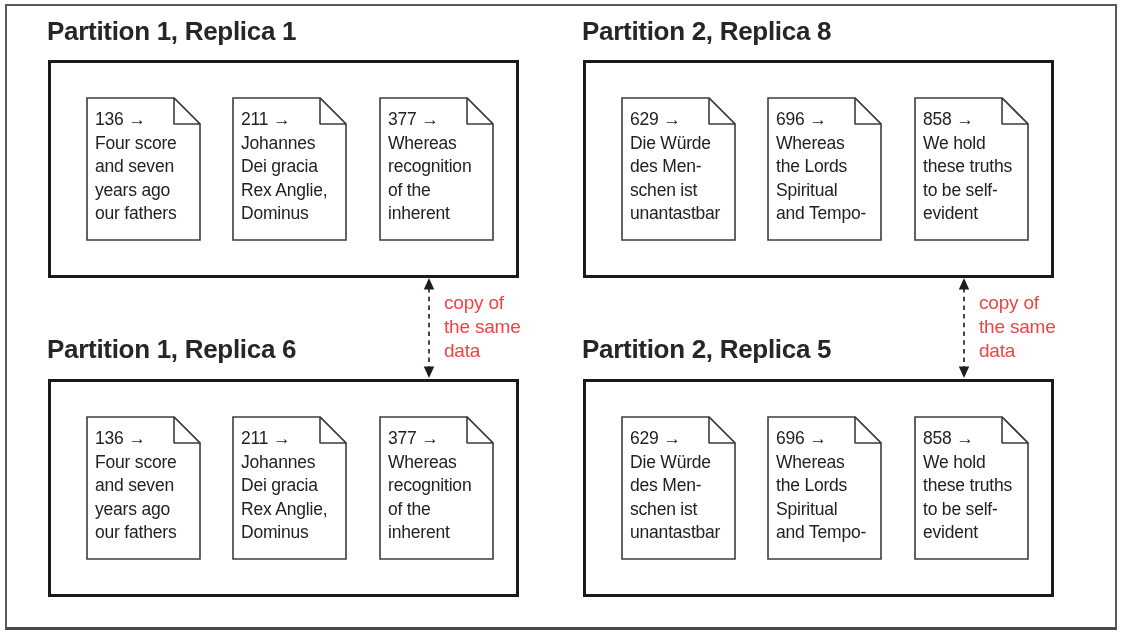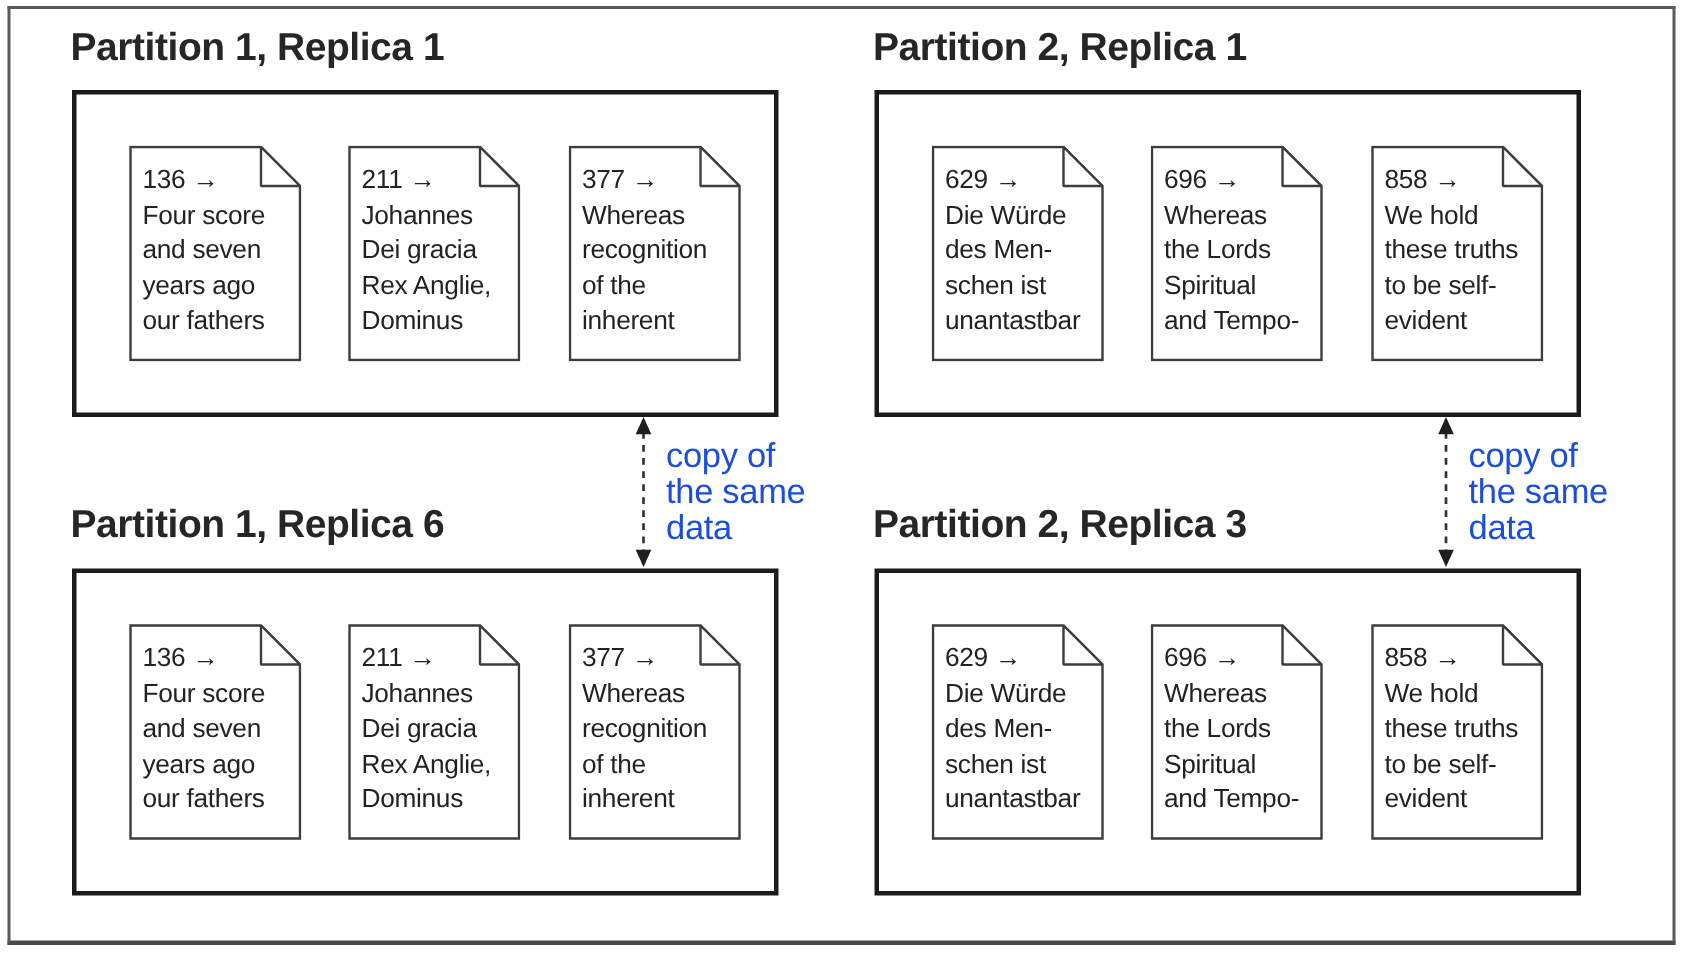--- a/index.html
+++ b/index.html
@@ -36,22 +36,22 @@
     position:absolute; left:9px; top:11px; right:1px;
     font-size:17.5px; line-height:23.5px; letter-spacing:-0.2px;
     color:#222222; white-space:nowrap;
   }
   .doc-line { height:23.5px; }
 
   .link { position:absolute; }
   .link svg { display:block; }
   .link-label {
     position:absolute;
-    font-size:23px; line-height:24px; letter-spacing:-0.2px;
-    color:#1d4ed8; white-space:nowrap;
+    font-size:19px; line-height:24px; letter-spacing:-0.2px;
+    color:#ef4444; white-space:nowrap;
   }
 
   
   #title-p1r1 { left:47px;  top:18px;  }
   #title-p2r1 { left:582px; top:18px;  }
   #title-p1r2 { left:47px;  top:336px; }
   #title-p2r2 { left:582px; top:336px; }
 
   #box-p1r1 { left:48px;  top:60px;  }
   #box-p2r1 { left:583px; top:60px;  }
@@ -67,23 +67,23 @@
   #link-1 { left:956px; top:278px; }
   .link-label { left:23px; top:13px; }
 </style>
 </head>
 <body>
 
 <div class="canvas">
   <div class="frame"></div>
 
   <div class="panel-title" id="title-p1r1">Partition 1, Replica 1</div>
-  <div class="panel-title" id="title-p2r1">Partition 2, Replica 1</div>
+  <div class="panel-title" id="title-p2r1">Partition 2, Replica 8</div>
   <div class="panel-title" id="title-p1r2">Partition 1, Replica 6</div>
-  <div class="panel-title" id="title-p2r2">Partition 2, Replica 3</div>
+  <div class="panel-title" id="title-p2r2">Partition 2, Replica 5</div>
 
   <div class="panel-box" id="box-p1r1">
     <div class="doc slot-0">
       <svg width="115" height="144" viewBox="0 0 115 144">
         <path d="M1,1 L88,1 L114,27 L114,143 L1,143 Z" fill="#ffffff" stroke="#3d3d3d" stroke-width="1.6"></path>
         <path d="M88,1 L88,27 L114,27 Z" fill="#ffffff" stroke="#3d3d3d" stroke-width="1.6" stroke-linejoin="bevel"></path>
       </svg>
       <div class="doc-text">
         <div class="doc-line">136 →</div>
         <div class="doc-line">Four score</div>

